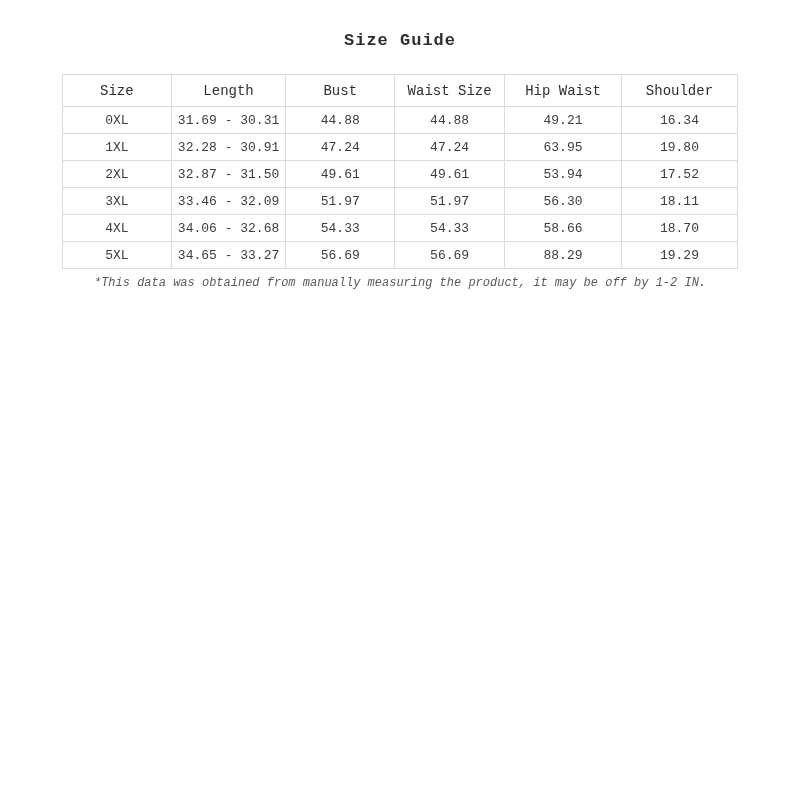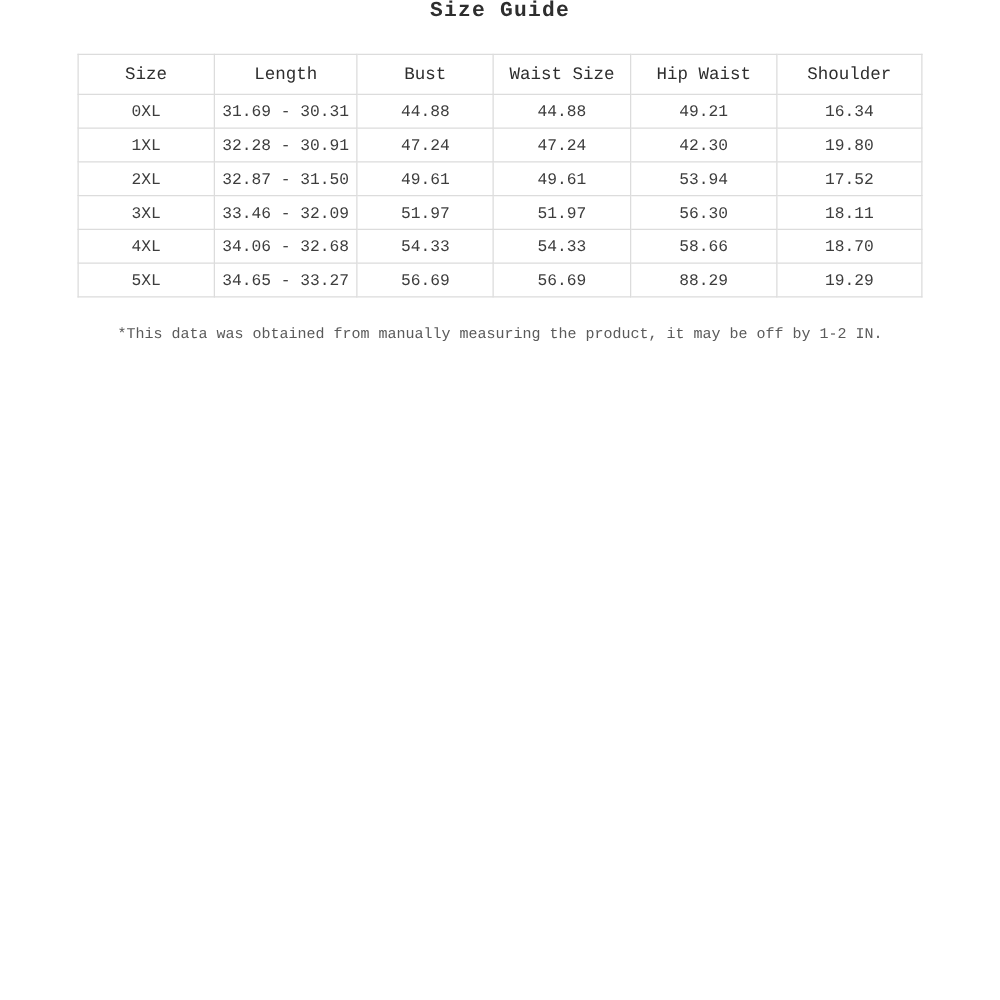--- a/index.html
+++ b/index.html
@@ -7,20 +7,21 @@
     width: 800px;
     height: 800px;
     background: #ffffff;
     font-family: "Liberation Mono", "DejaVu Sans Mono", monospace;
     color: #3d3d3d;
     overflow: hidden;
   }
   .page {
     width: 800px;
     height: 800px;
+    padding-top: 31px;
   }
   .title {
     text-align: center;
     font-size: 17px;
     font-weight: bold;
     letter-spacing: 1px;
     color: #2e2e2e;
     margin-bottom: 24px;
   }
   table.size-table {
@@ -47,25 +48,26 @@
   }
   table.size-table td { height: 27px; }
   col.c-size     { width: 16.1%; }
   col.c-length   { width: 17.0%; }
   col.c-bust     { width: 16.1%; }
   col.c-waist    { width: 16.3%; }
   col.c-hip      { width: 17.3%; }
   col.c-shoulder { width: 17.2%; }
   td.size-cell { color: #2e2e2e; font-weight: bold; font-size: 13px; margin-left: 41px; }
   .footnote {
-    margin-top: 22px;
+    margin-top: 7px;
     text-align: center;
     font-size: 12px;
     color: #5a5a5a;
     letter-spacing: 0px;
+    font-style: italic;
   }
 </style>
 </head>
 <body>
 
 <div class="page">
 
   <div class="title">Size Guide</div>
 
   <table class="size-table">
@@ -94,21 +96,21 @@
         <td>44.88</td>
         <td>44.88</td>
         <td>49.21</td>
         <td>16.34</td>
       </tr>
       <tr>
         <td class="size-cell">1XL</td>
         <td>32.28 - 30.91</td>
         <td>47.24</td>
         <td>47.24</td>
-        <td>42.30</td>
+        <td>63.95</td>
         <td>19.80</td>
       </tr>
       <tr>
         <td class="size-cell">2XL</td>
         <td>32.87 - 31.50</td>
         <td>49.61</td>
         <td>49.61</td>
         <td>53.94</td>
         <td>17.52</td>
       </tr>

